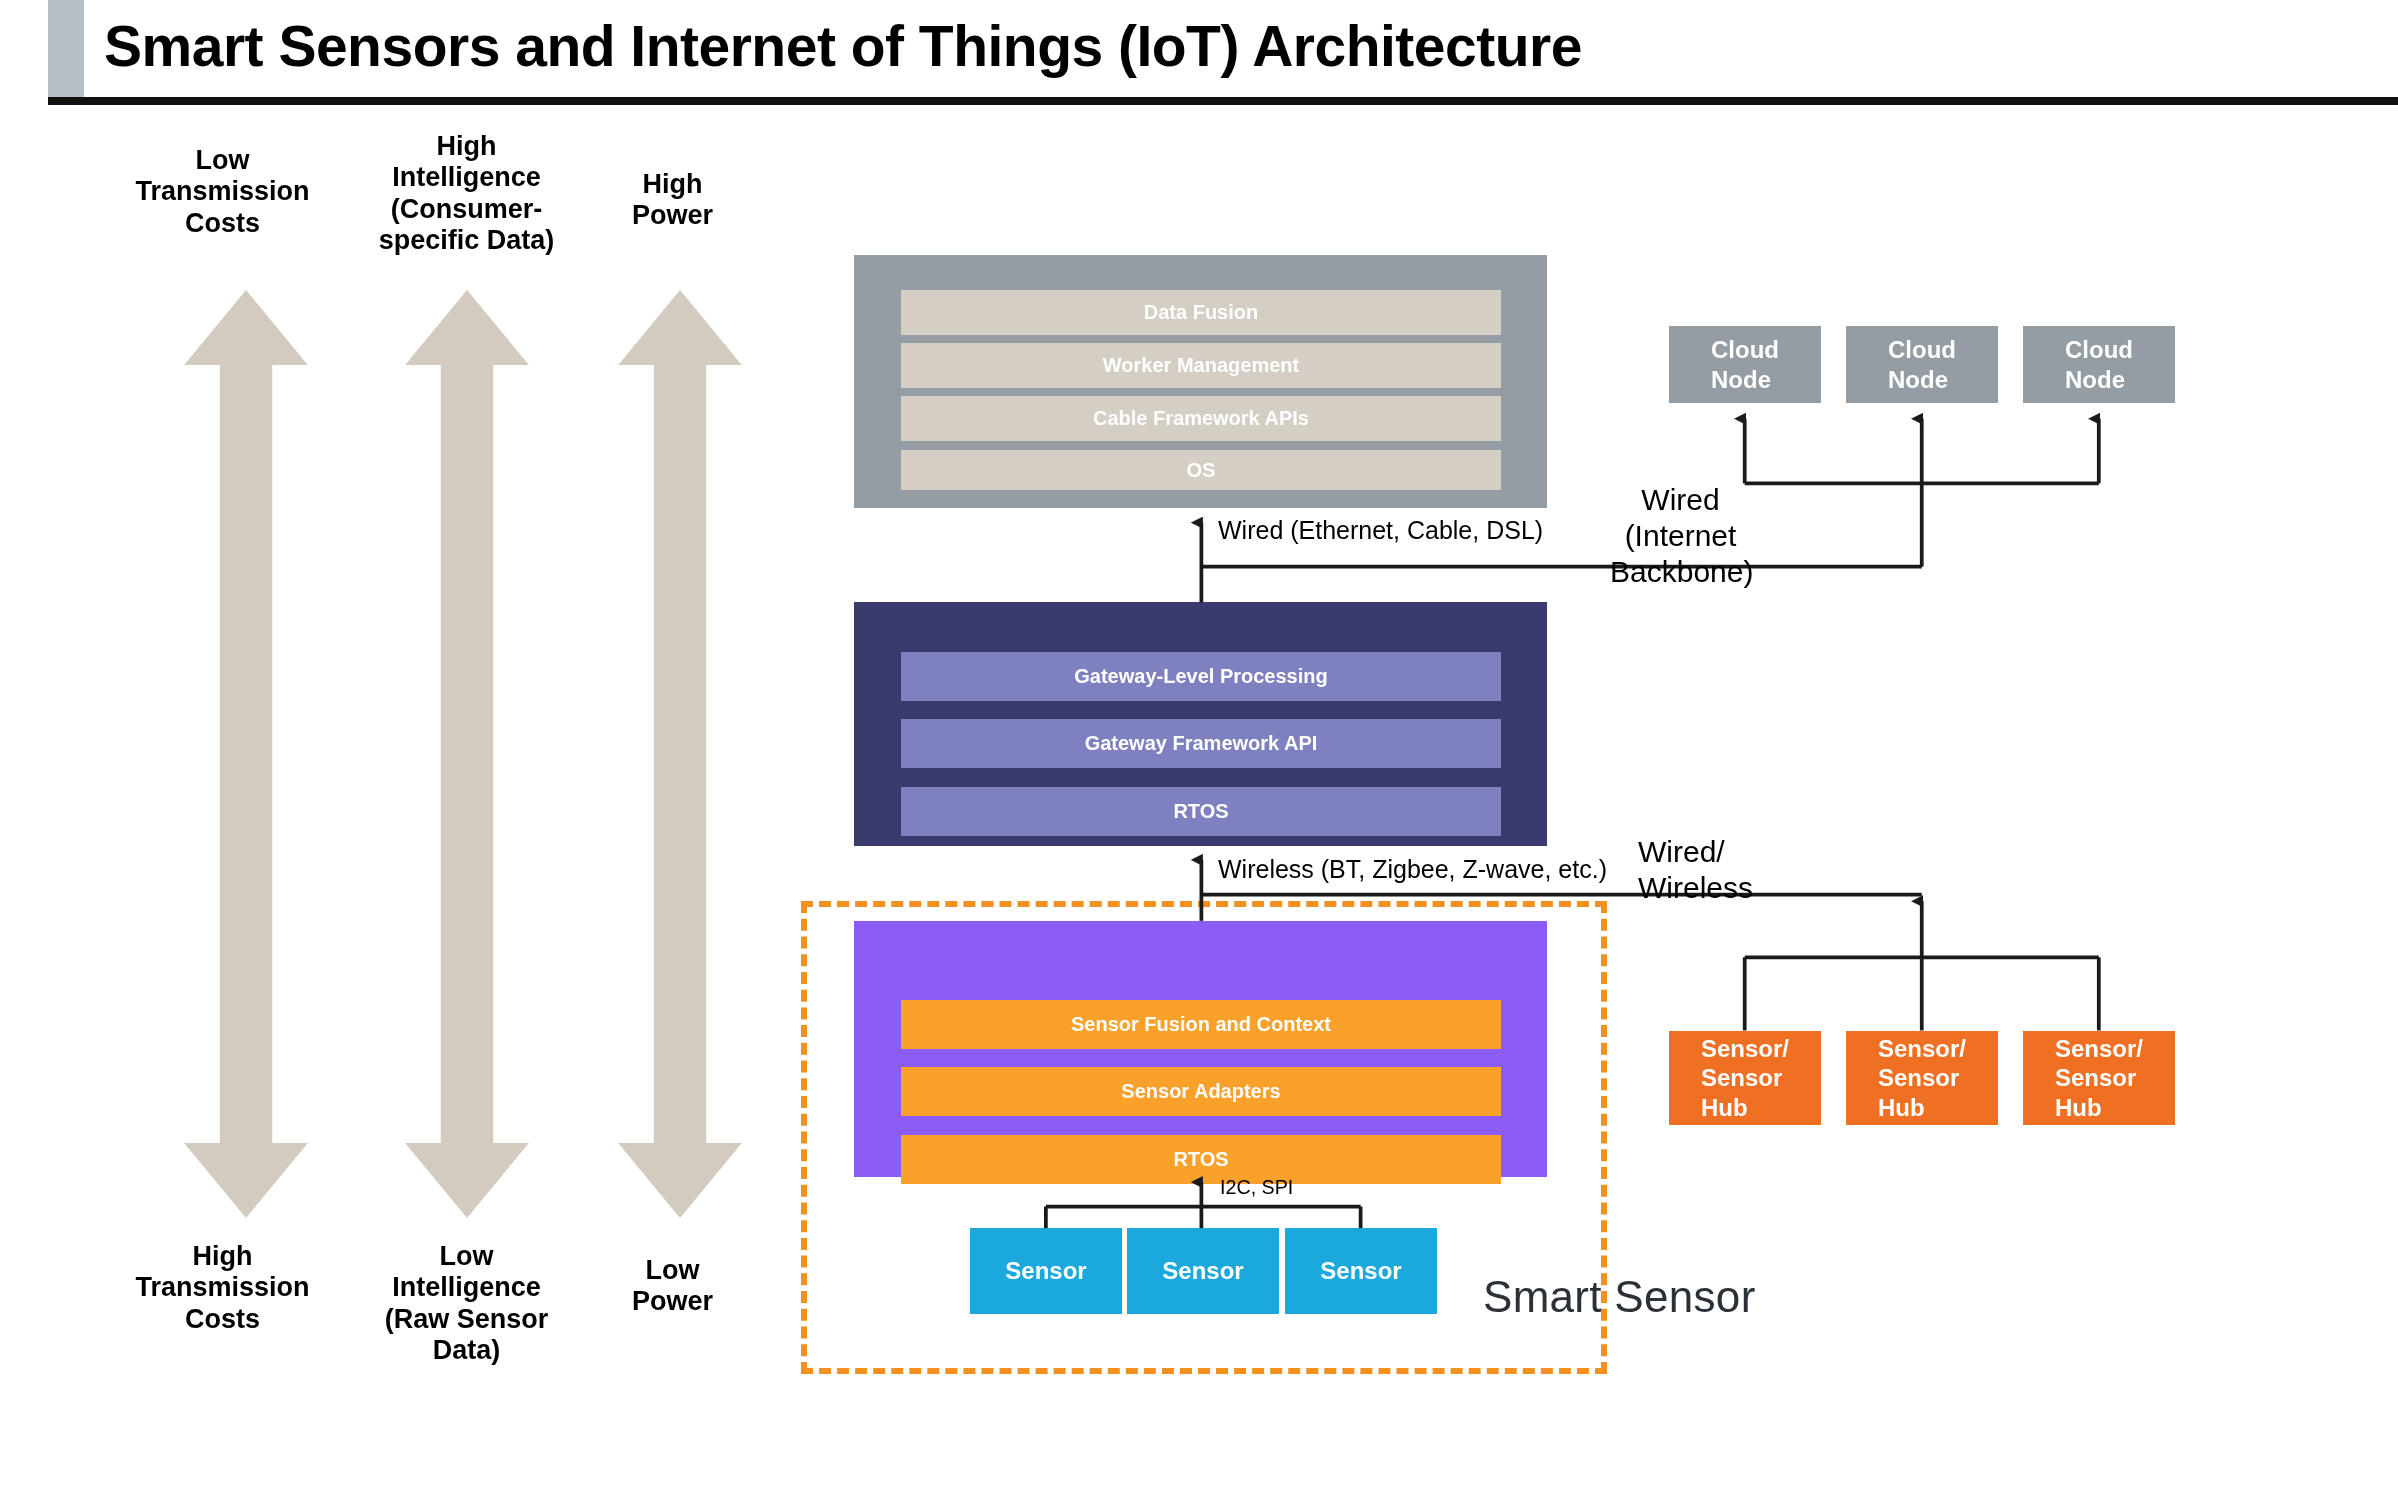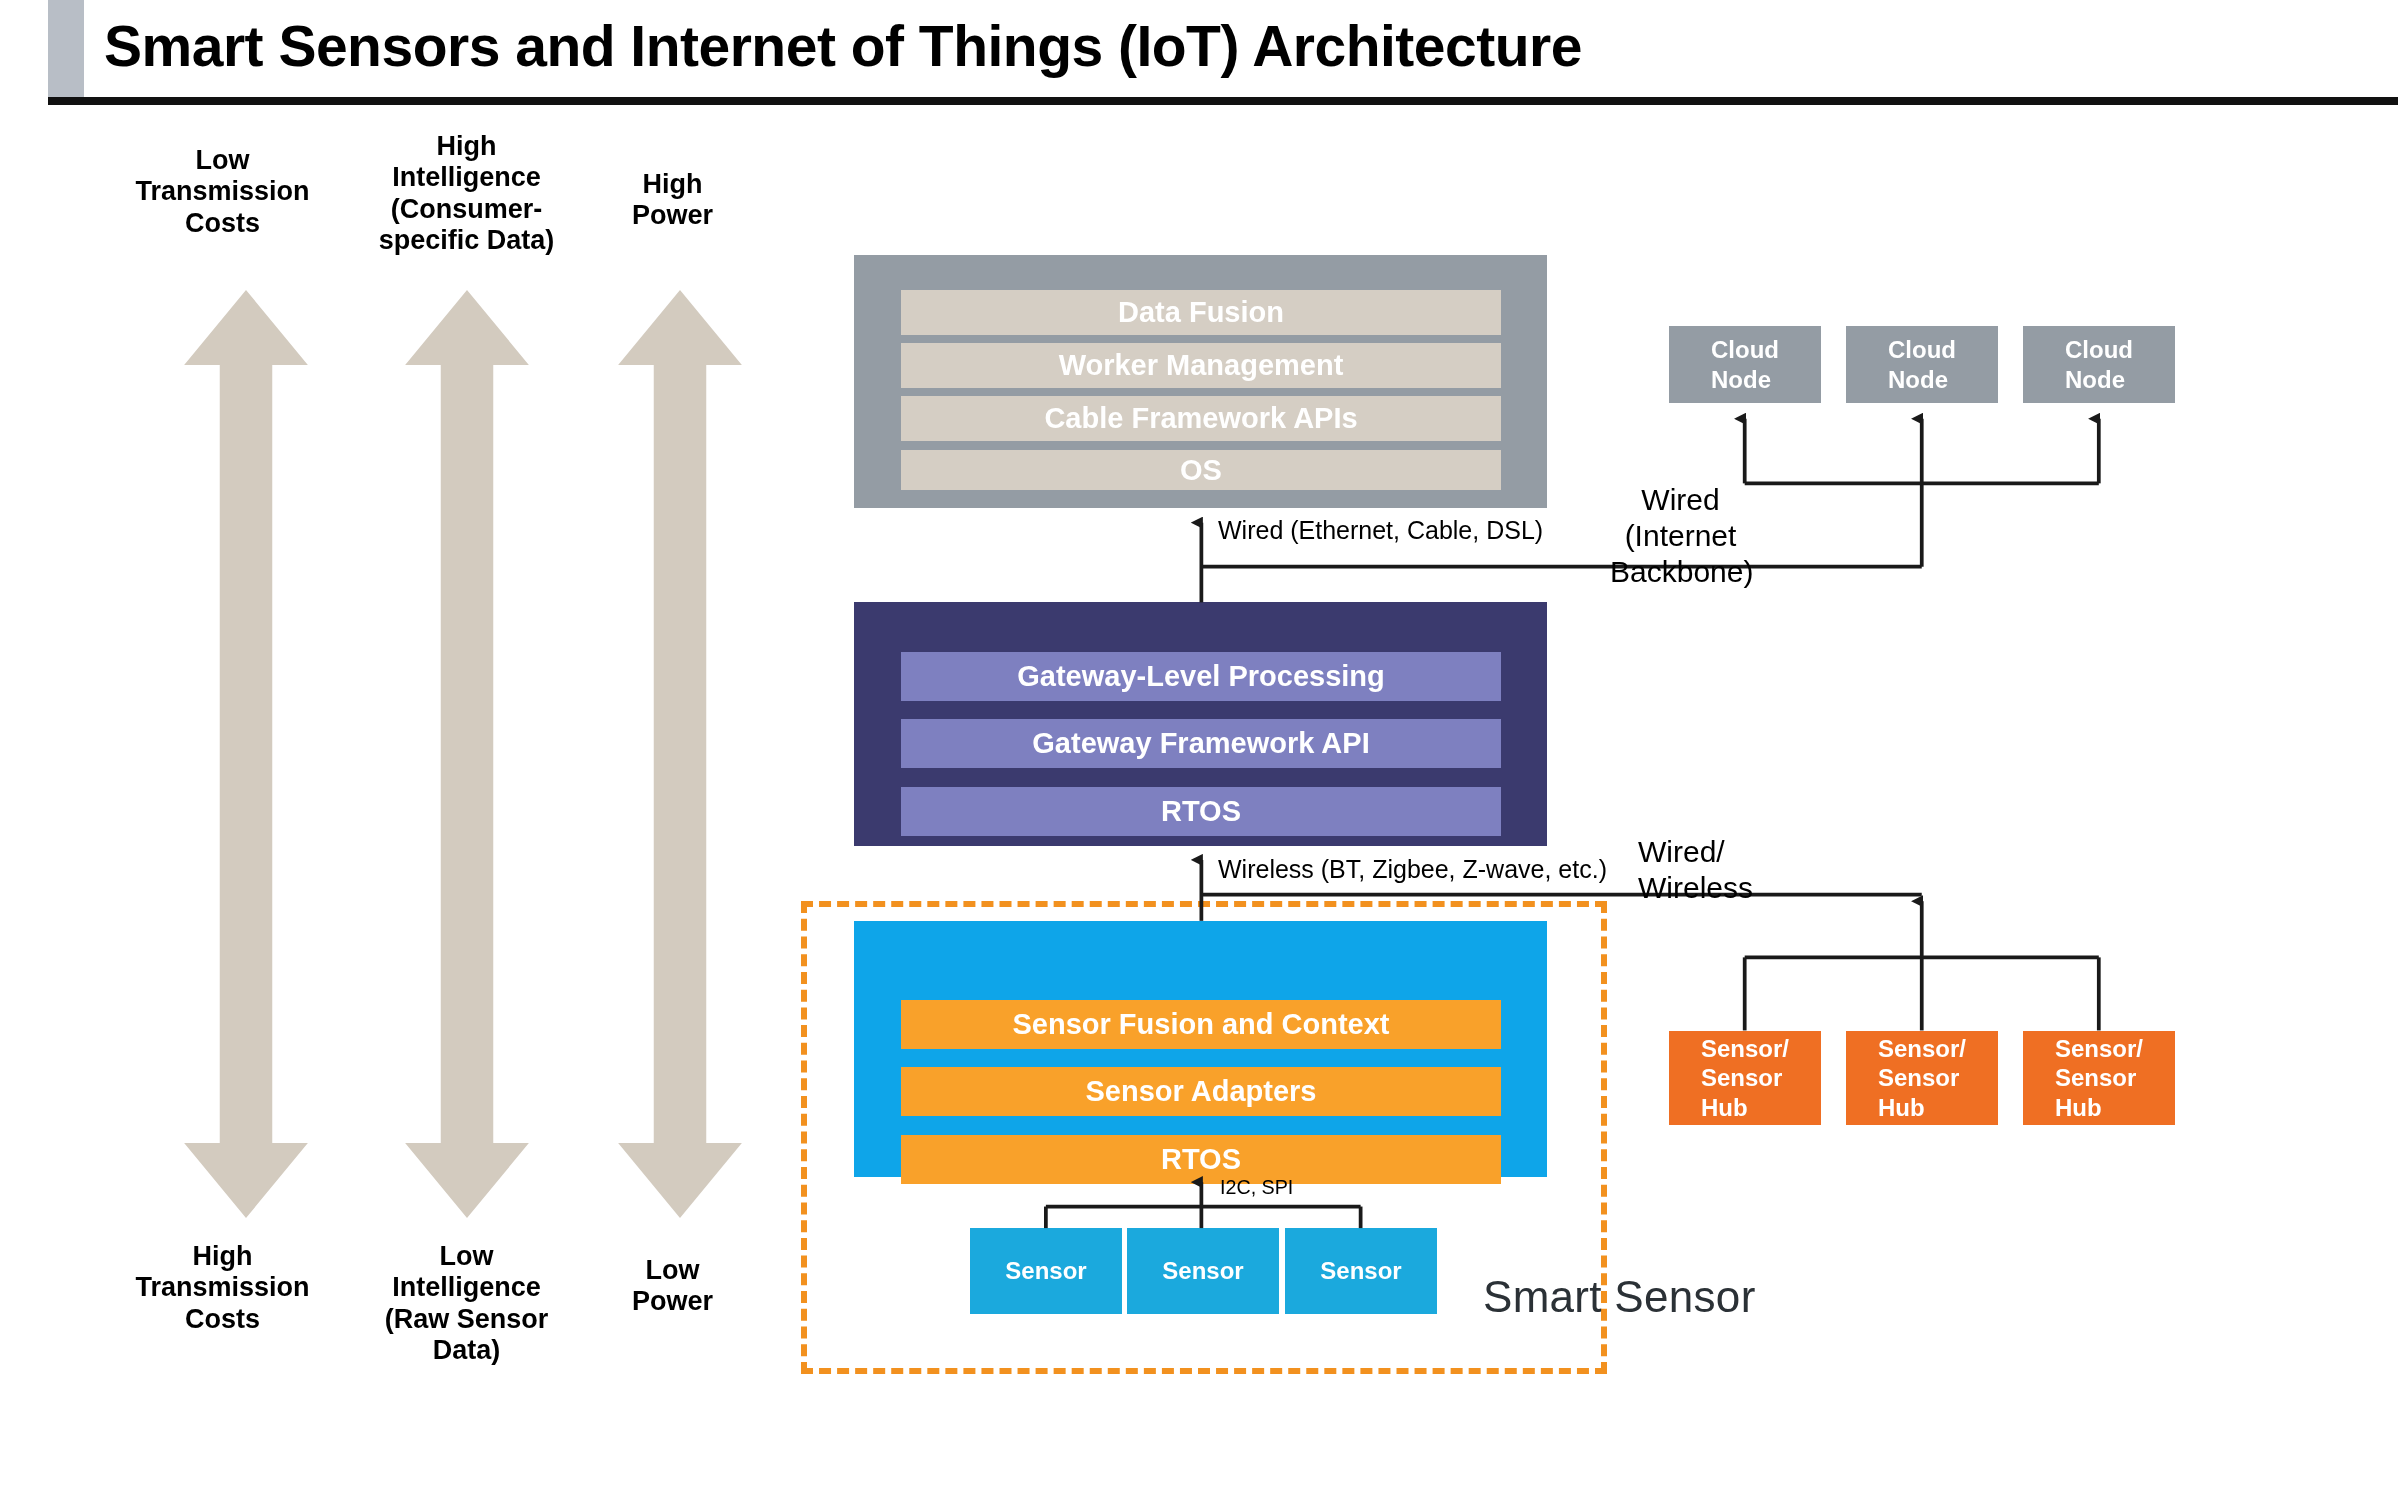--- a/index.html
+++ b/index.html
@@ -23,21 +23,21 @@
   .gauge-top-label, .gauge-bot-label {
     position:absolute; text-align:center; font-weight:bold;
     font-size:27px; line-height:1.16; color:#000000;
   }
   .arrow-wrap { position:absolute; }
   .arrow-svg { display:block; }
 
   
   .stackbox { position:absolute; }
   .band { position:absolute; display:flex; align-items:center; justify-content:center;
-          color:#ffffff; font-weight:bold; font-size:29px; white-space:nowrap; }
+          color:#ffffff; font-weight:bold; font-size:20px; white-space:nowrap; }
 
   
   .nodebox { position:absolute; display:flex; align-items:center; justify-content:center;
              color:#ffffff; font-weight:bold; font-size:24px; line-height:1.22; }
 
   
   .conn-label { position:absolute; color:#000000; font-size:25px; white-space:nowrap; }
   .conn-label.small { font-size:30px; line-height:1.2; white-space:normal; }
   .conn-label.tiny { font-size:19.7px; }
 
@@ -106,21 +106,21 @@
     <div class="band" style="left:47px; top:50px; width:600px; height:49px; background:#7e80c0;">
       <span>Gateway-Level Processing</span>
     </div>
     <div class="band" style="left:47px; top:185px; width:600px; height:49px; background:#7e80c0;">
       <span>RTOS</span>
     </div>
   </div>
 
   <div class="dashbox" style="left:801px; top:901px; width:806px; height:473px;"></div>
 
-  <div class="stackbox" style="left:854px; top:921px; width:693px; height:256px; background:#0ea5e9;">
+  <div class="stackbox" style="left:854px; top:921px; width:693px; height:256px; background:#8b5cf6;">
     <div class="band" style="left:47px; top:79px; width:600px; height:49px; background:#f9a12a;">
       <span>Sensor Fusion and Context</span>
     </div>
     <div class="band" style="left:47px; top:146px; width:600px; height:49px; background:#f9a12a;">
       <span>Sensor Adapters</span>
     </div>
     <div class="band" style="left:47px; top:214px; width:600px; height:49px; background:#f9a12a;">
       <span>RTOS</span>
     </div>
   </div>

